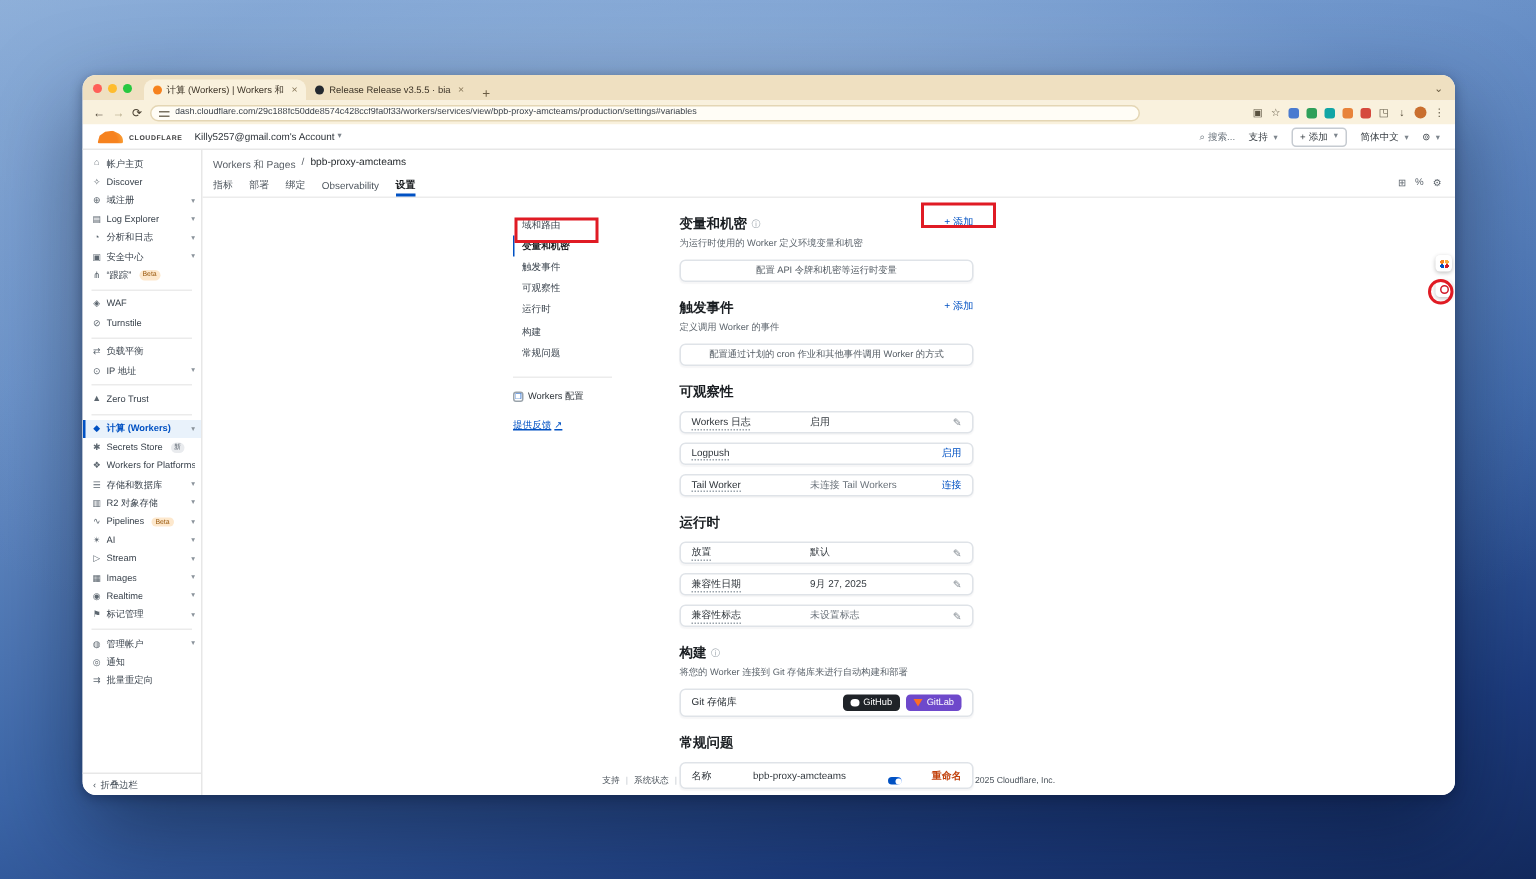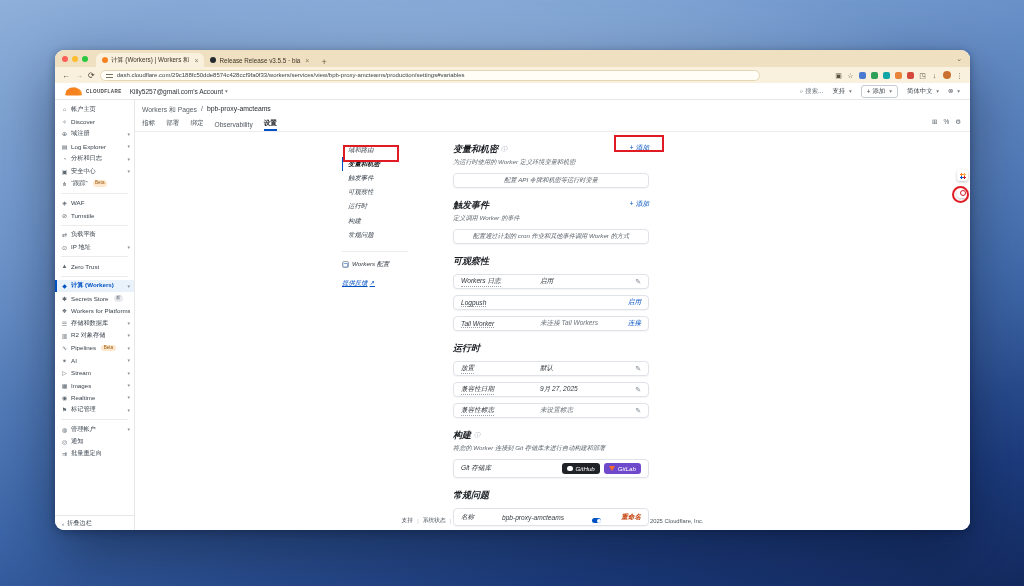--- a/index.html
+++ b/index.html
@@ -71,21 +71,21 @@
   .badge-new { background:#e9ebee; color:#5a636d; }
   .sb-collapse { height:15px; border-top:1px solid #e7e7e7; display:flex; align-items:center; gap:3px; padding:0 7px; font-size:6.2px; color:#4a535c; }
   
   .main { flex:1; display:flex; flex-direction:column; min-width:0; position:relative; }
   .bc-row { padding:5px 0 3px 7px; font-size:6.8px; color:#595f66; display:flex; gap:4px; }
   .bc-cur { color:#1f2428; }
   .tab-row { display:flex; gap:11px; padding-left:7px; border-bottom:1px solid #ececec; height:14px; align-items:flex-end; font-size:6.6px; color:#4e565e; position:relative; }
   .mtab { padding-bottom:3px; cursor:pointer; }
   .mtab.sel { color:#16191c; font-weight:bold; box-shadow:inset 0 -2px 0 #0051c3; }
   .page-actions { position:absolute; right:9px; top:0; display:flex; gap:6px; color:#5d656d; font-size:6.5px; }
-  .content { flex:1; min-height:0; display:flex; padding-top:11px;font-style:italic; }
+  .content { flex:1; min-height:0; display:flex; padding-top:11px; }
   .subnav { margin-left:207px; width:66px; flex:none; font-size:6.4px; color:#3c454f; }
   .subnav-item { padding:2.6px 0 2.6px 5px; cursor:pointer; border-left:1.5px solid transparent; }
   .subnav-item.sel { font-weight:bold; color:#16191c; border-left-color:#0051c3; }
   .subnav-extra { margin-top:9px; padding-top:8px; border-top:1px solid #ececec; }
   .wc-link { display:flex; gap:3px; align-items:center; color:#2c3238; font-size:6.2px; }
   .wc-ic { width:7px; height:7px; border:1px solid #9aa3ab; border-radius:2px; font-size:5px; line-height:6px; text-align:center; color:#0051c3; }
   .fb-link { margin-top:10px; color:#0051c3; text-decoration:underline; font-size:6.4px; display:flex; gap:2px; }
   .settings-col { margin-left:45px; width:196px; flex:none; }
   .sec { margin-bottom:11px; }
   .sec-head { display:flex; align-items:flex-start; }

